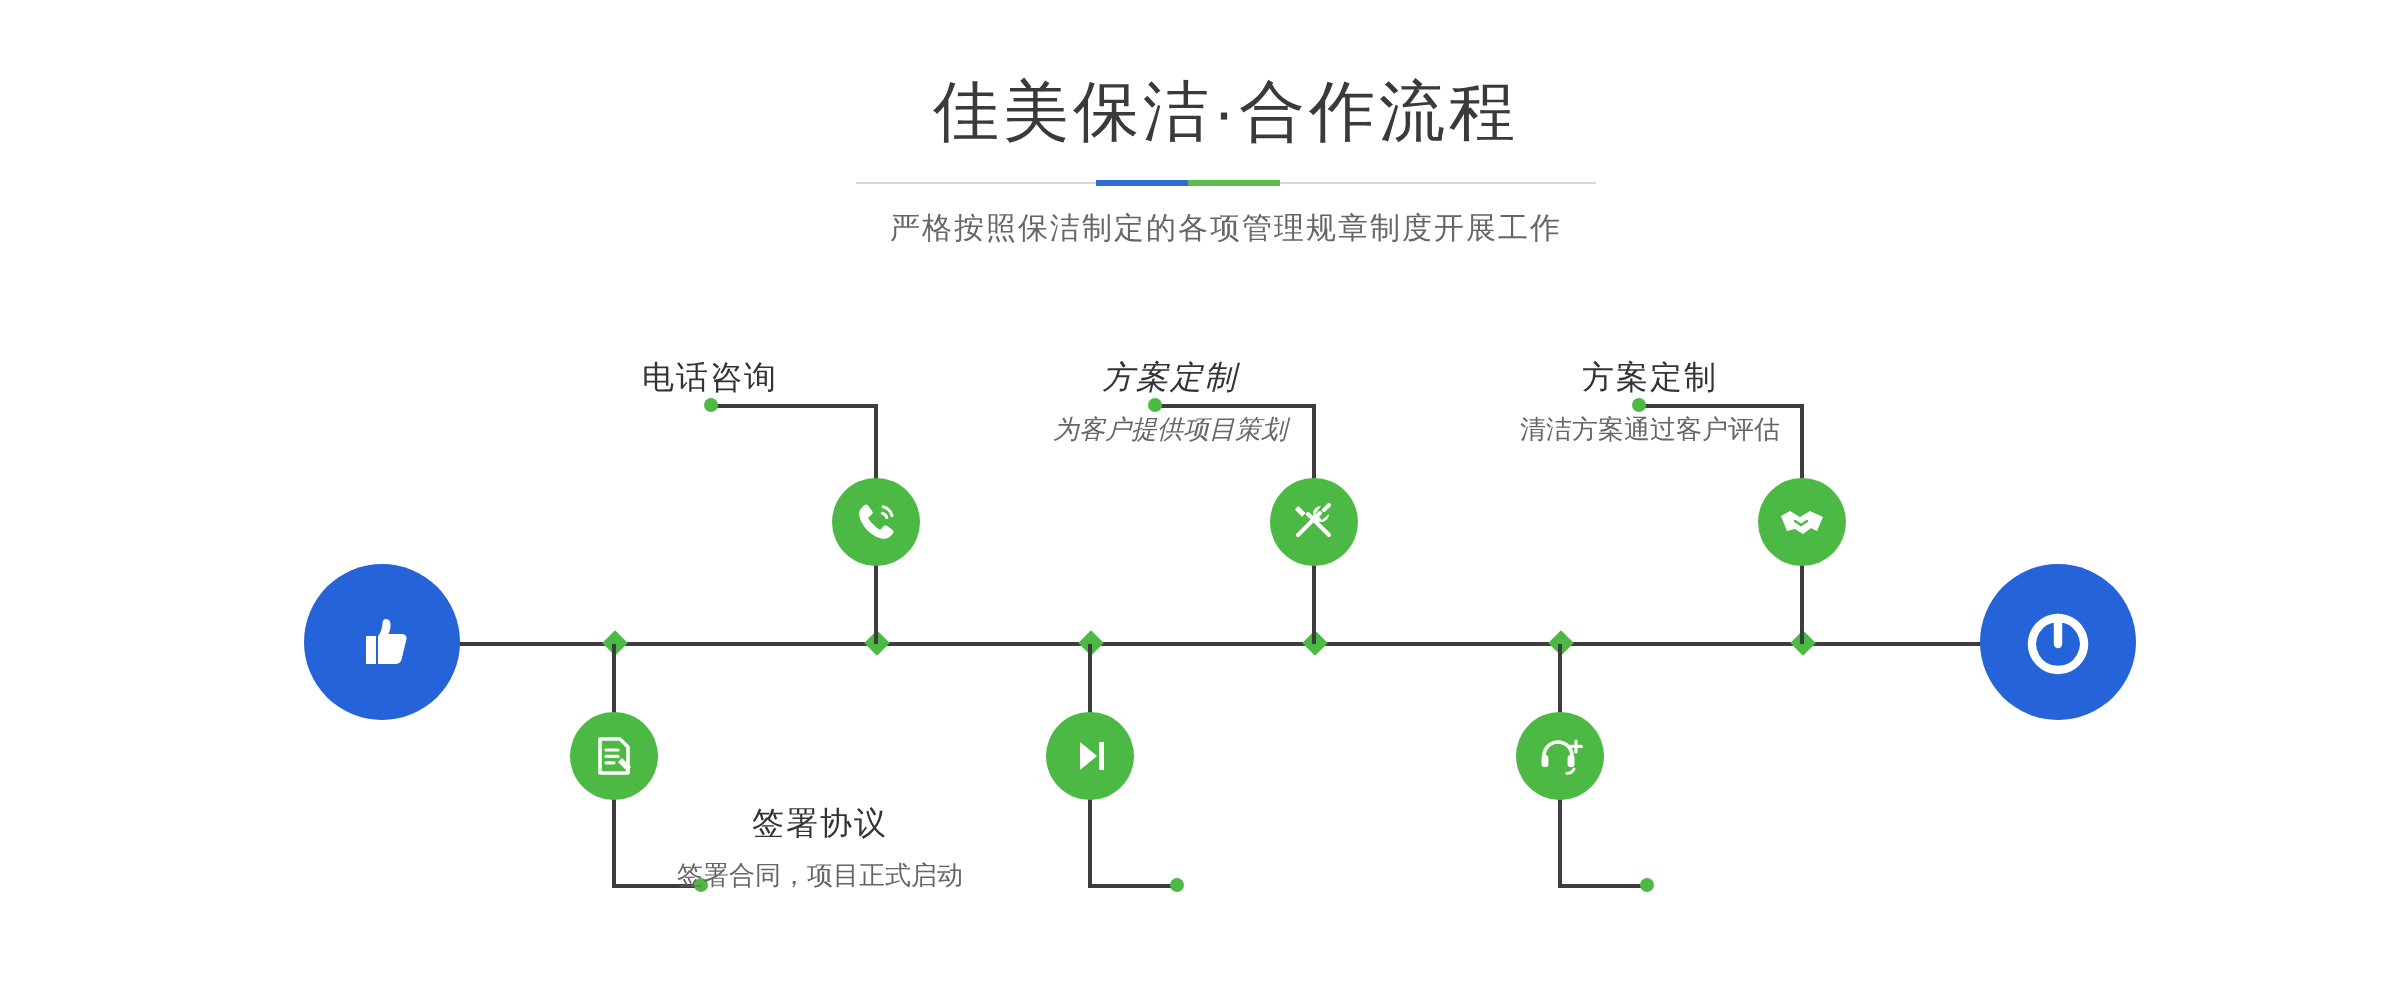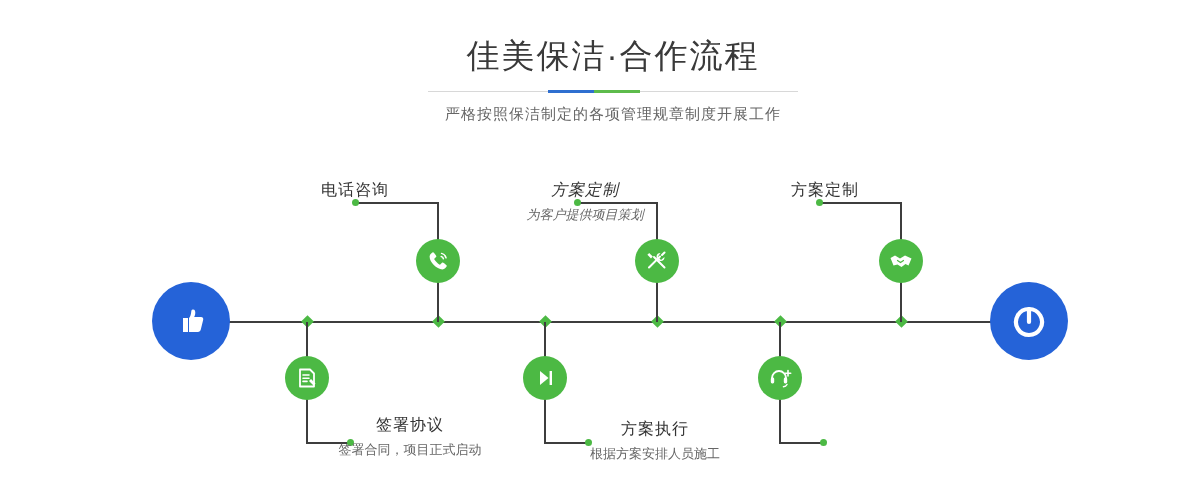--- a/index.html
+++ b/index.html
@@ -221,21 +221,21 @@
     <div class="conn-dot" style="left:347px; top:279px;"></div>
     <div class="step-icon" style="left:285px; top:196px;">
       <span>
         <svg width="26" height="26" viewBox="0 0 26 26">
           <path d="M6 4.5 L16 4.5 L20 8.5 L20 21.5 L6 21.5 Z" fill="none" stroke="#ffffff" stroke-width="1.8" stroke-linejoin="round"></path>
           <path d="M9 10 L15 10 M9 13.2 L15 13.2 M9 16.4 L13 16.4" stroke="#ffffff" stroke-width="1.6" stroke-linecap="round"></path>
           <path d="M17 14 L21.5 18.5 L19.5 20.5 L15 16 Z" fill="#ffffff"></path>
         </svg>
       </span>
     </div>
-    <div class="label-block" style="left:210px; top:254px; width:400px;">
+    <div class="label-block" style="left:210px; top:242px; width:400px;">
       <div class="label-title">签署协议</div>
       <div class="label-desc">签署合同，项目正式启动</div>
     </div>
 
     <div class="conn-v" style="left:656px; top:42px; height:120px;"></div>
     <div class="conn-h" style="left:578px; top:42px; width:80px;"></div>
     <div class="conn-dot" style="left:574px; top:39px;"></div>
     <div class="step-icon" style="left:635px; top:79px;">
       <span>
         <svg width="26" height="26" viewBox="0 0 26 26">
@@ -255,38 +255,35 @@
     <div class="conn-h" style="left:544px; top:282px; width:44px;"></div>
     <div class="conn-dot" style="left:585px; top:279px;"></div>
     <div class="step-icon" style="left:523px; top:196px;">
       <span>
         <svg width="26" height="26" viewBox="0 0 26 26">
           <path d="M8 6 L16.5 13 L8 20 Z" fill="#ffffff"></path>
           <rect x="17.6" y="6" width="2.4" height="14" fill="#ffffff"></rect>
         </svg>
       </span>
     </div>
-    <div class="label-block" style="left:455px; top:258px; width:400px;">
-      <div class="label-title">方案执行</div>
-      <div class="label-desc">根据方案安排人员施工</div>
-    </div>
 
     <div class="conn-v" style="left:900px; top:42px; height:120px;"></div>
     <div class="conn-h" style="left:820px; top:42px; width:82px;"></div>
     <div class="conn-dot" style="left:816px; top:39px;"></div>
     <div class="step-icon" style="left:879px; top:79px;">
       <span>
         <svg width="26" height="26" viewBox="0 0 26 26">
           <path d="M2.5 10 L7 7.5 L12 10.5 L17 7.5 L23.5 10.5 L20.5 17.5 L17.5 16 L13.5 19 L9.5 16.5 L5.5 17.5 Z" fill="#ffffff"></path>
           <path d="M9.5 12.5 L12.5 14.5 L15.5 12.5" fill="none" stroke="#4cb944" stroke-width="1.2" stroke-linecap="round"></path>
         </svg>
       </span>
     </div>
     <div class="label-block" style="left:680px; top:19px; width:290px;">
       <div class="label-title">方案定制</div>
+      <div class="label-desc">清洁方案通过客户评估</div>
     </div>
 
     <div class="conn-v" style="left:779px; top:162px; height:122px;"></div>
     <div class="conn-h" style="left:779px; top:282px; width:44px;"></div>
     <div class="conn-dot" style="left:820px; top:279px;"></div>
     <div class="step-icon" style="left:758px; top:196px;">
       <span>
         <svg width="26" height="26" viewBox="0 0 26 26">
           <path d="M5 13 a7 7 0 0 1 14 0" fill="none" stroke="#ffffff" stroke-width="1.8" stroke-linecap="round"></path>
           <rect x="3.8" y="12.5" width="3.4" height="6" rx="1.4" fill="#ffffff"></rect>

